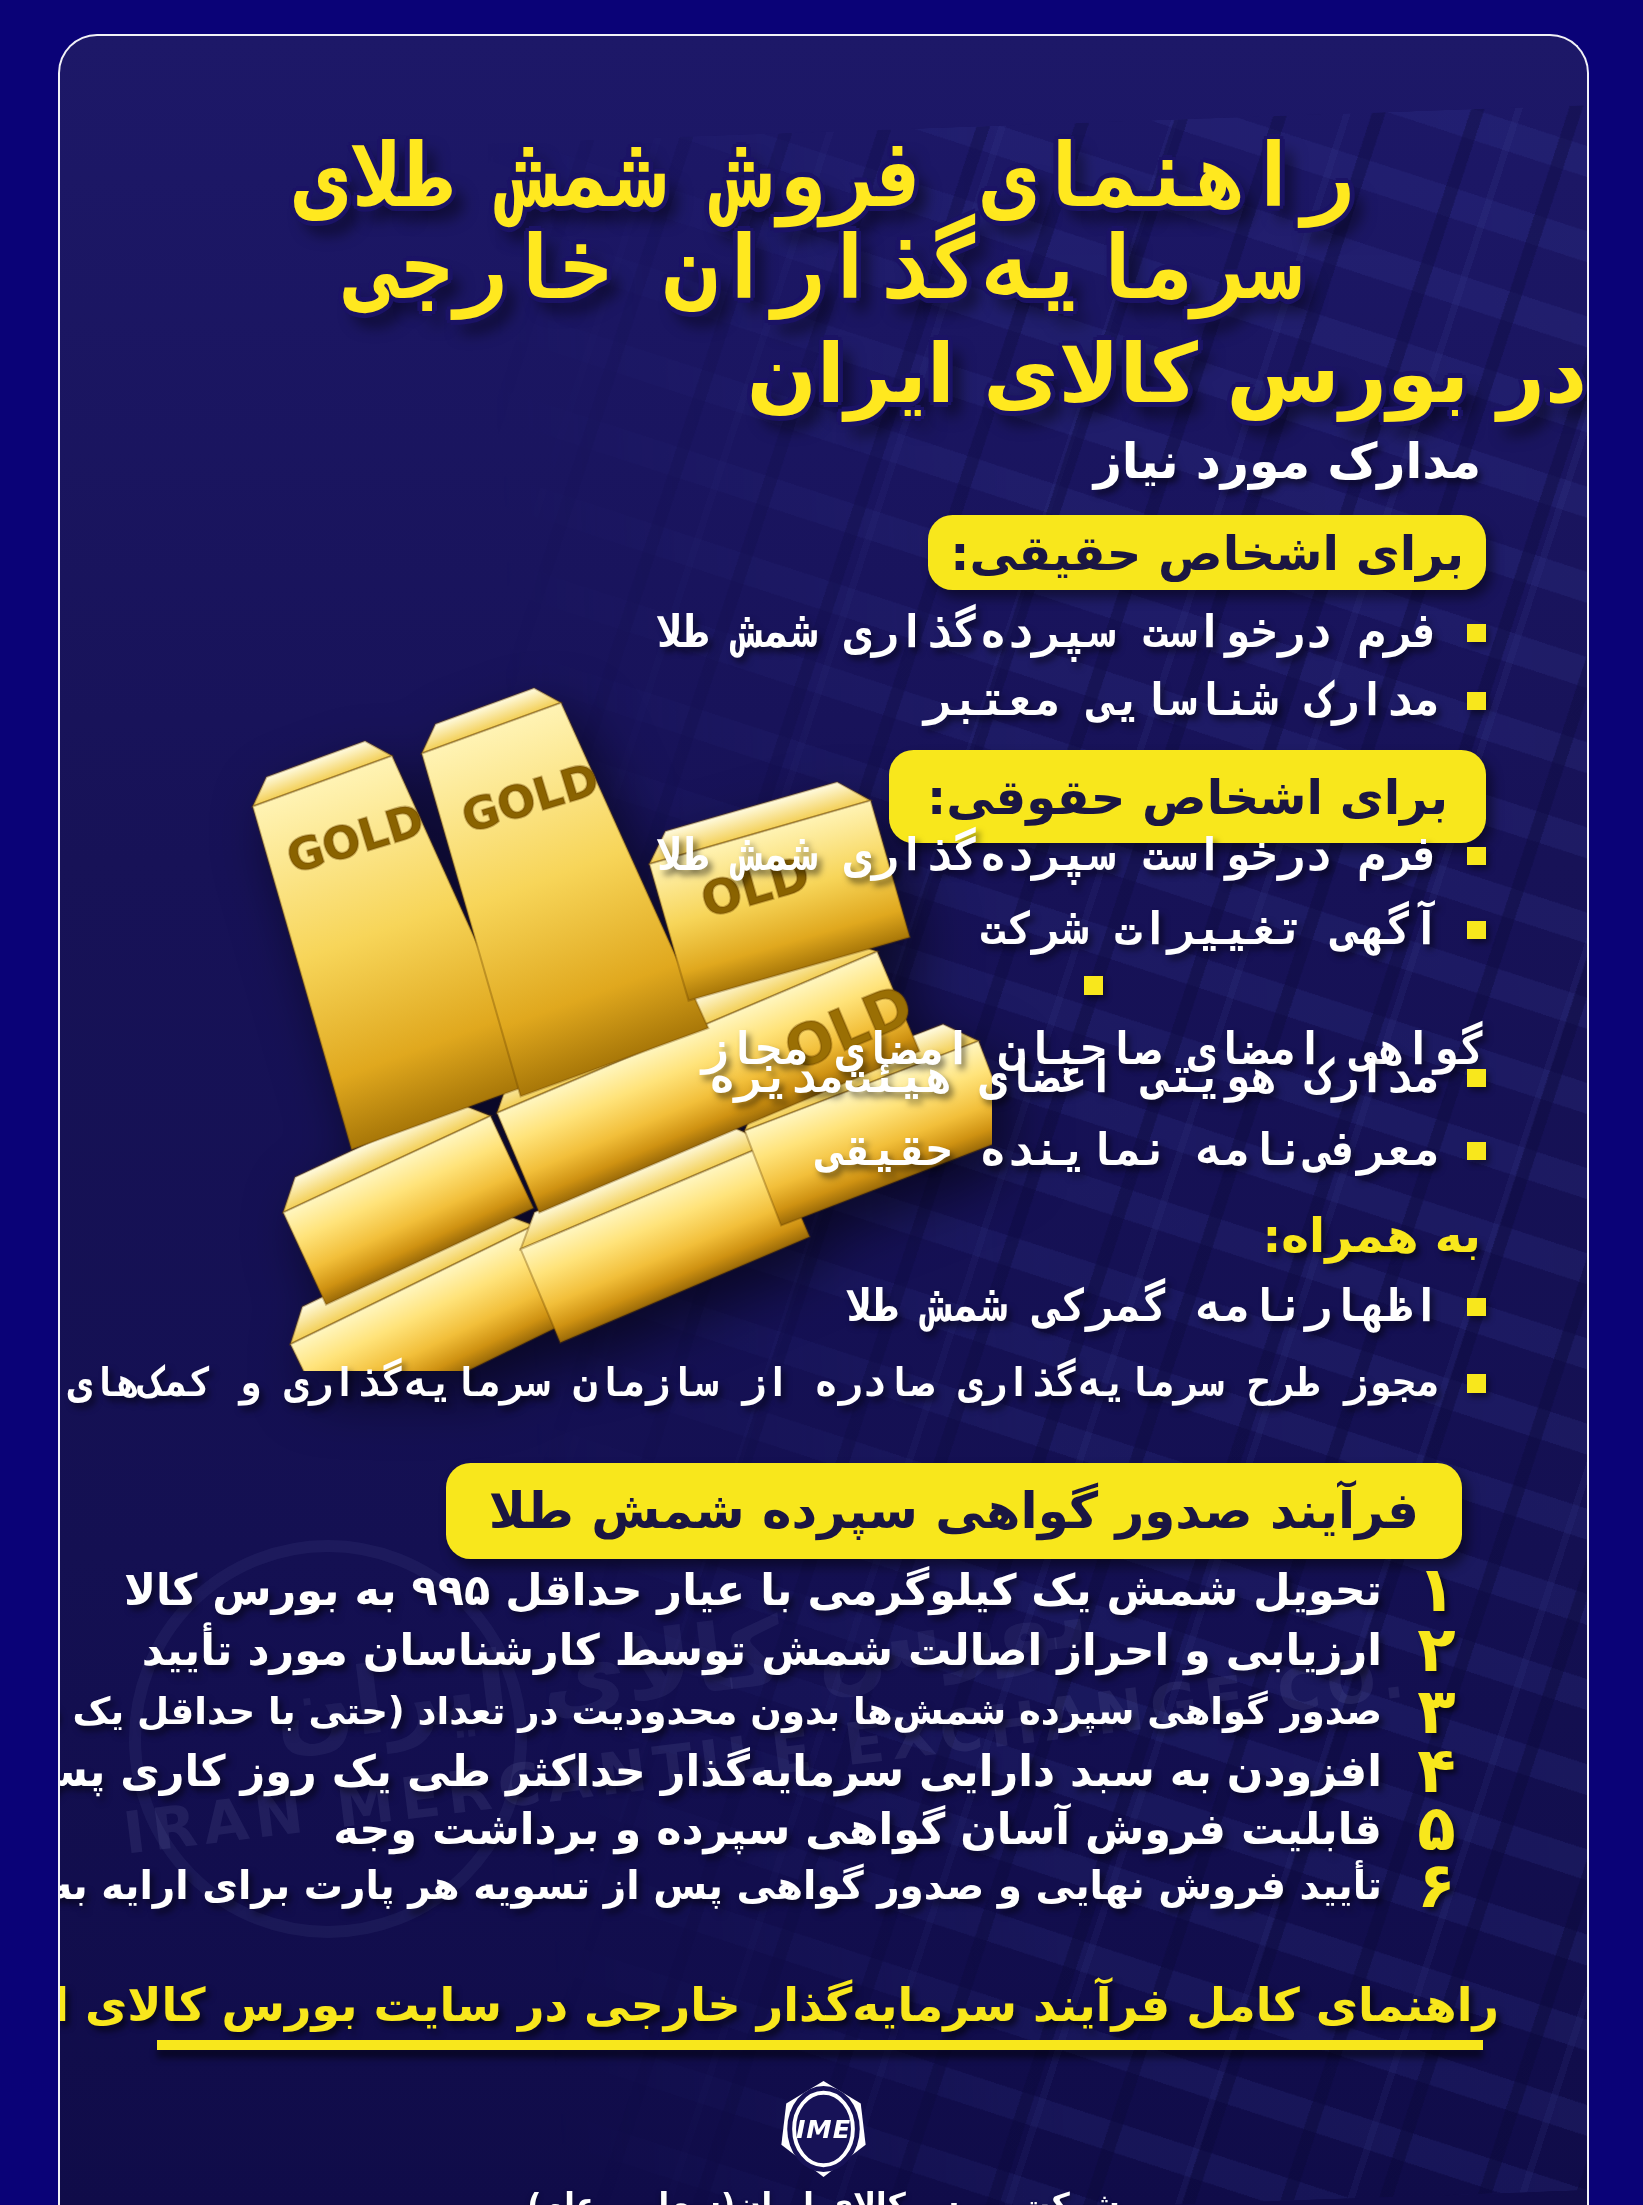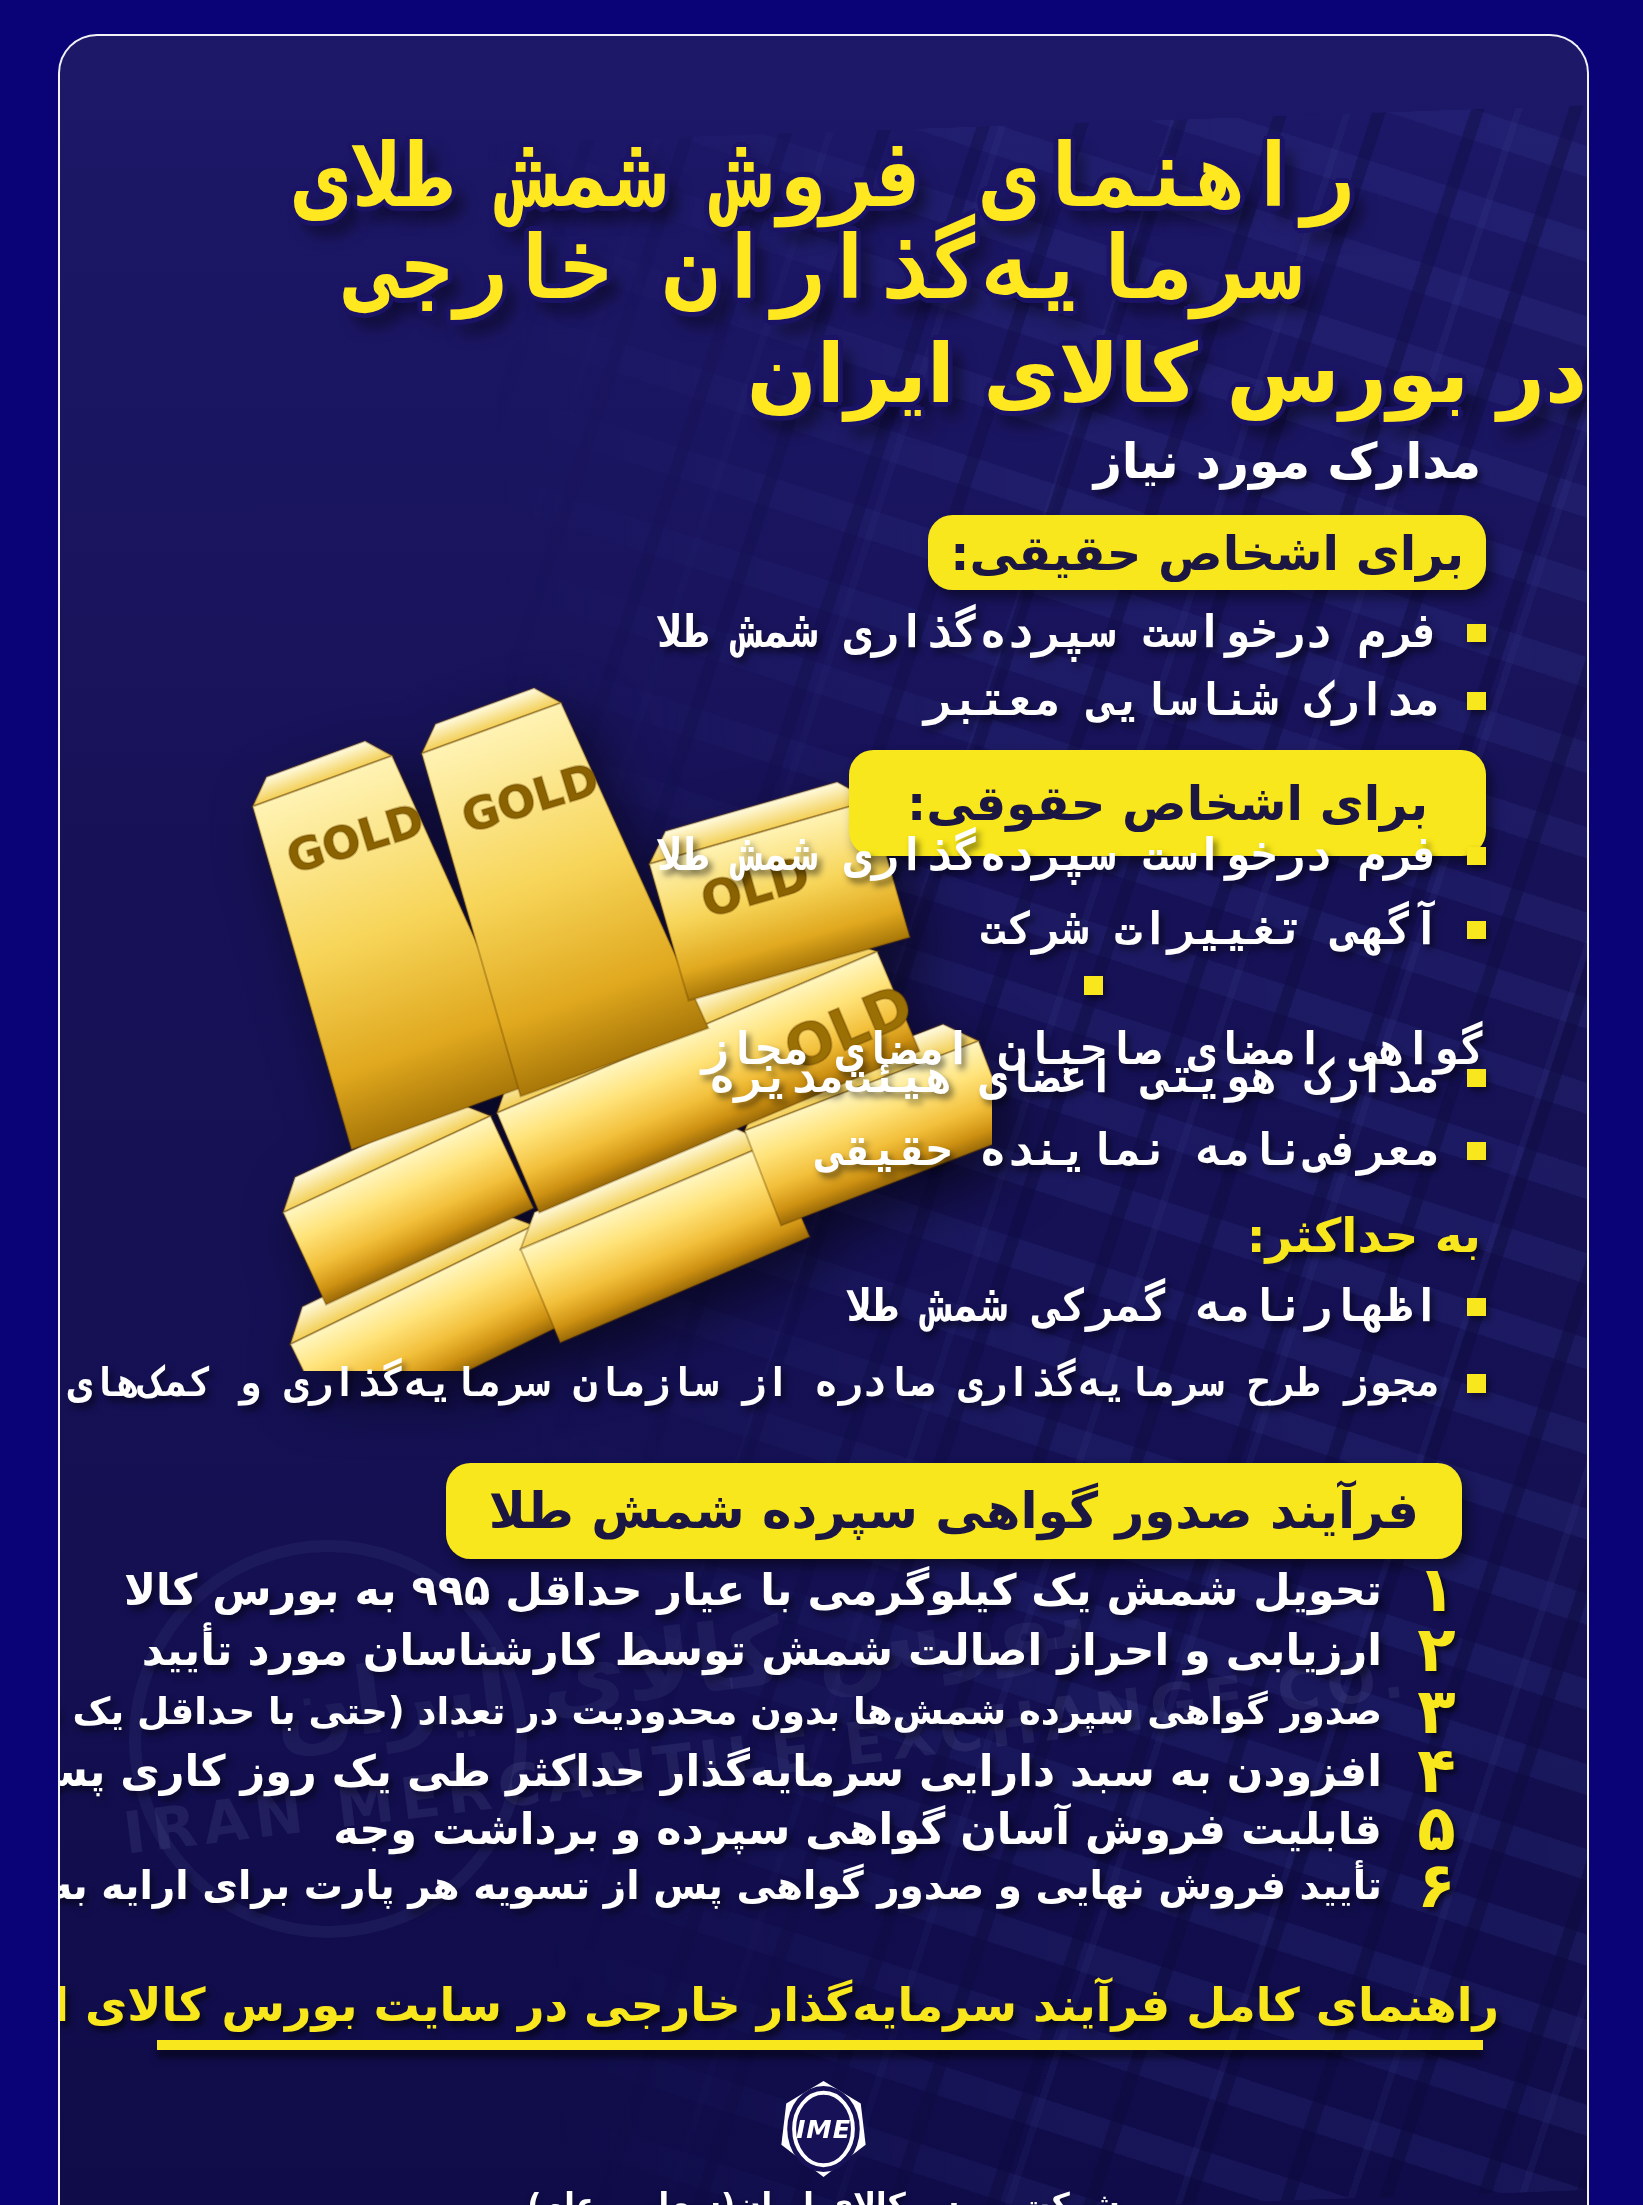--- a/index.html
+++ b/index.html
@@ -32,21 +32,21 @@
        3.4px 3.4px 0 #1b1365,-3.4px 3.4px 0 #1b1365,3.4px -3.4px 0 #1b1365,-3.4px -3.4px 0 #1b1365,
        10.8px 12.8px 14.7px rgba(0,0,0,.55);}
   .title1{position:absolute;left:0;right:0;top:101px;text-align:center;font-size:88px;line-height:1.05;font-family:Liberation Mono, monospace;}
   .title2{position:absolute;left:0;right:0;top:290px;text-align:right;font-size:82px;}
   .white-h{position:absolute;right:106px;color:#fff;font-size:49px;
      text-shadow:3.9px 4.9px 6.9px rgba(0,0,0,.5);direction:rtl;}
   .badge{position:absolute;background:#f8e71c;color:#1b1642;border-radius:24.6px;
      box-shadow:5.9px 7.9px 11.8px rgba(0,0,0,.45);direction:rtl;white-space:nowrap;
      display:flex;align-items:center;justify-content:center;}
   .badge1{right:101px;top:479px;height:75px;padding:0 22px;font-size:48px;}
-  .badge2{right:101px;top:714px;height:106px;padding:0 58px;font-size:48px;}
+  .badge2{right:101px;top:714px;height:93px;padding:0 38px;font-size:48px;}
   .badge3{right:125px;top:1427px;height:96px;padding:0 43px;font-size:50px;}
   .row{position:absolute;right:101px;display:flex;direction:rtl;align-items:center;gap:27.5px;font-family:Liberation Mono, monospace;}
   .row .sq{width:18.7px;height:18.7px;background:#f8e71c;flex:0 0 auto;
      box-shadow:2.9px 3.9px 5.9px rgba(0,0,0,.45);}
   .row .txt{color:#fff;font-size:45px;white-space:nowrap;
      text-shadow:3.9px 4.9px 6.9px rgba(0,0,0,.5);}
   .row .txt.long{font-size:40px;}
   .yellow-h{position:absolute;right:106px;color:#f8e71c;font-size:47px;direction:rtl;
      text-shadow:3.9px 4.9px 5.9px rgba(0,0,0,.55);}
   .step{position:absolute;right:127px;display:flex;direction:rtl;align-items:center;gap:31px;}
@@ -170,21 +170,21 @@
     </div>
     <div class="row" style="top:1014px;">
       <span class="sq"></span>
       <span class="txt">مدارک هویتی اعضای هیئت‌مدیره</span>
     </div>
     <div class="row" style="top:1087px;">
       <span class="sq"></span>
       <span class="txt">معرفی‌نامه نماینده حقیقی</span>
     </div>
 
-    <div class="yellow-h" style="top:1172px;">به حداکثر:</div>
+    <div class="yellow-h" style="top:1172px;">به همراه:</div>
     <div class="row" style="top:1243px;">
       <span class="sq"></span>
       <span class="txt">اظهارنامه گمرکی شمش طلا</span>
     </div>
     <div class="row" style="top:1323px;">
       <span class="sq"></span>
       <span class="txt long">مجوز طرح سرمایه‌گذاری صادره از سازمان سرمایه‌گذاری و کمک‌های اقتصادی و فنی ایران</span>
     </div>
 
     <div class="badge badge3">فرآیند صدور گواهی سپرده شمش طلا</div>

